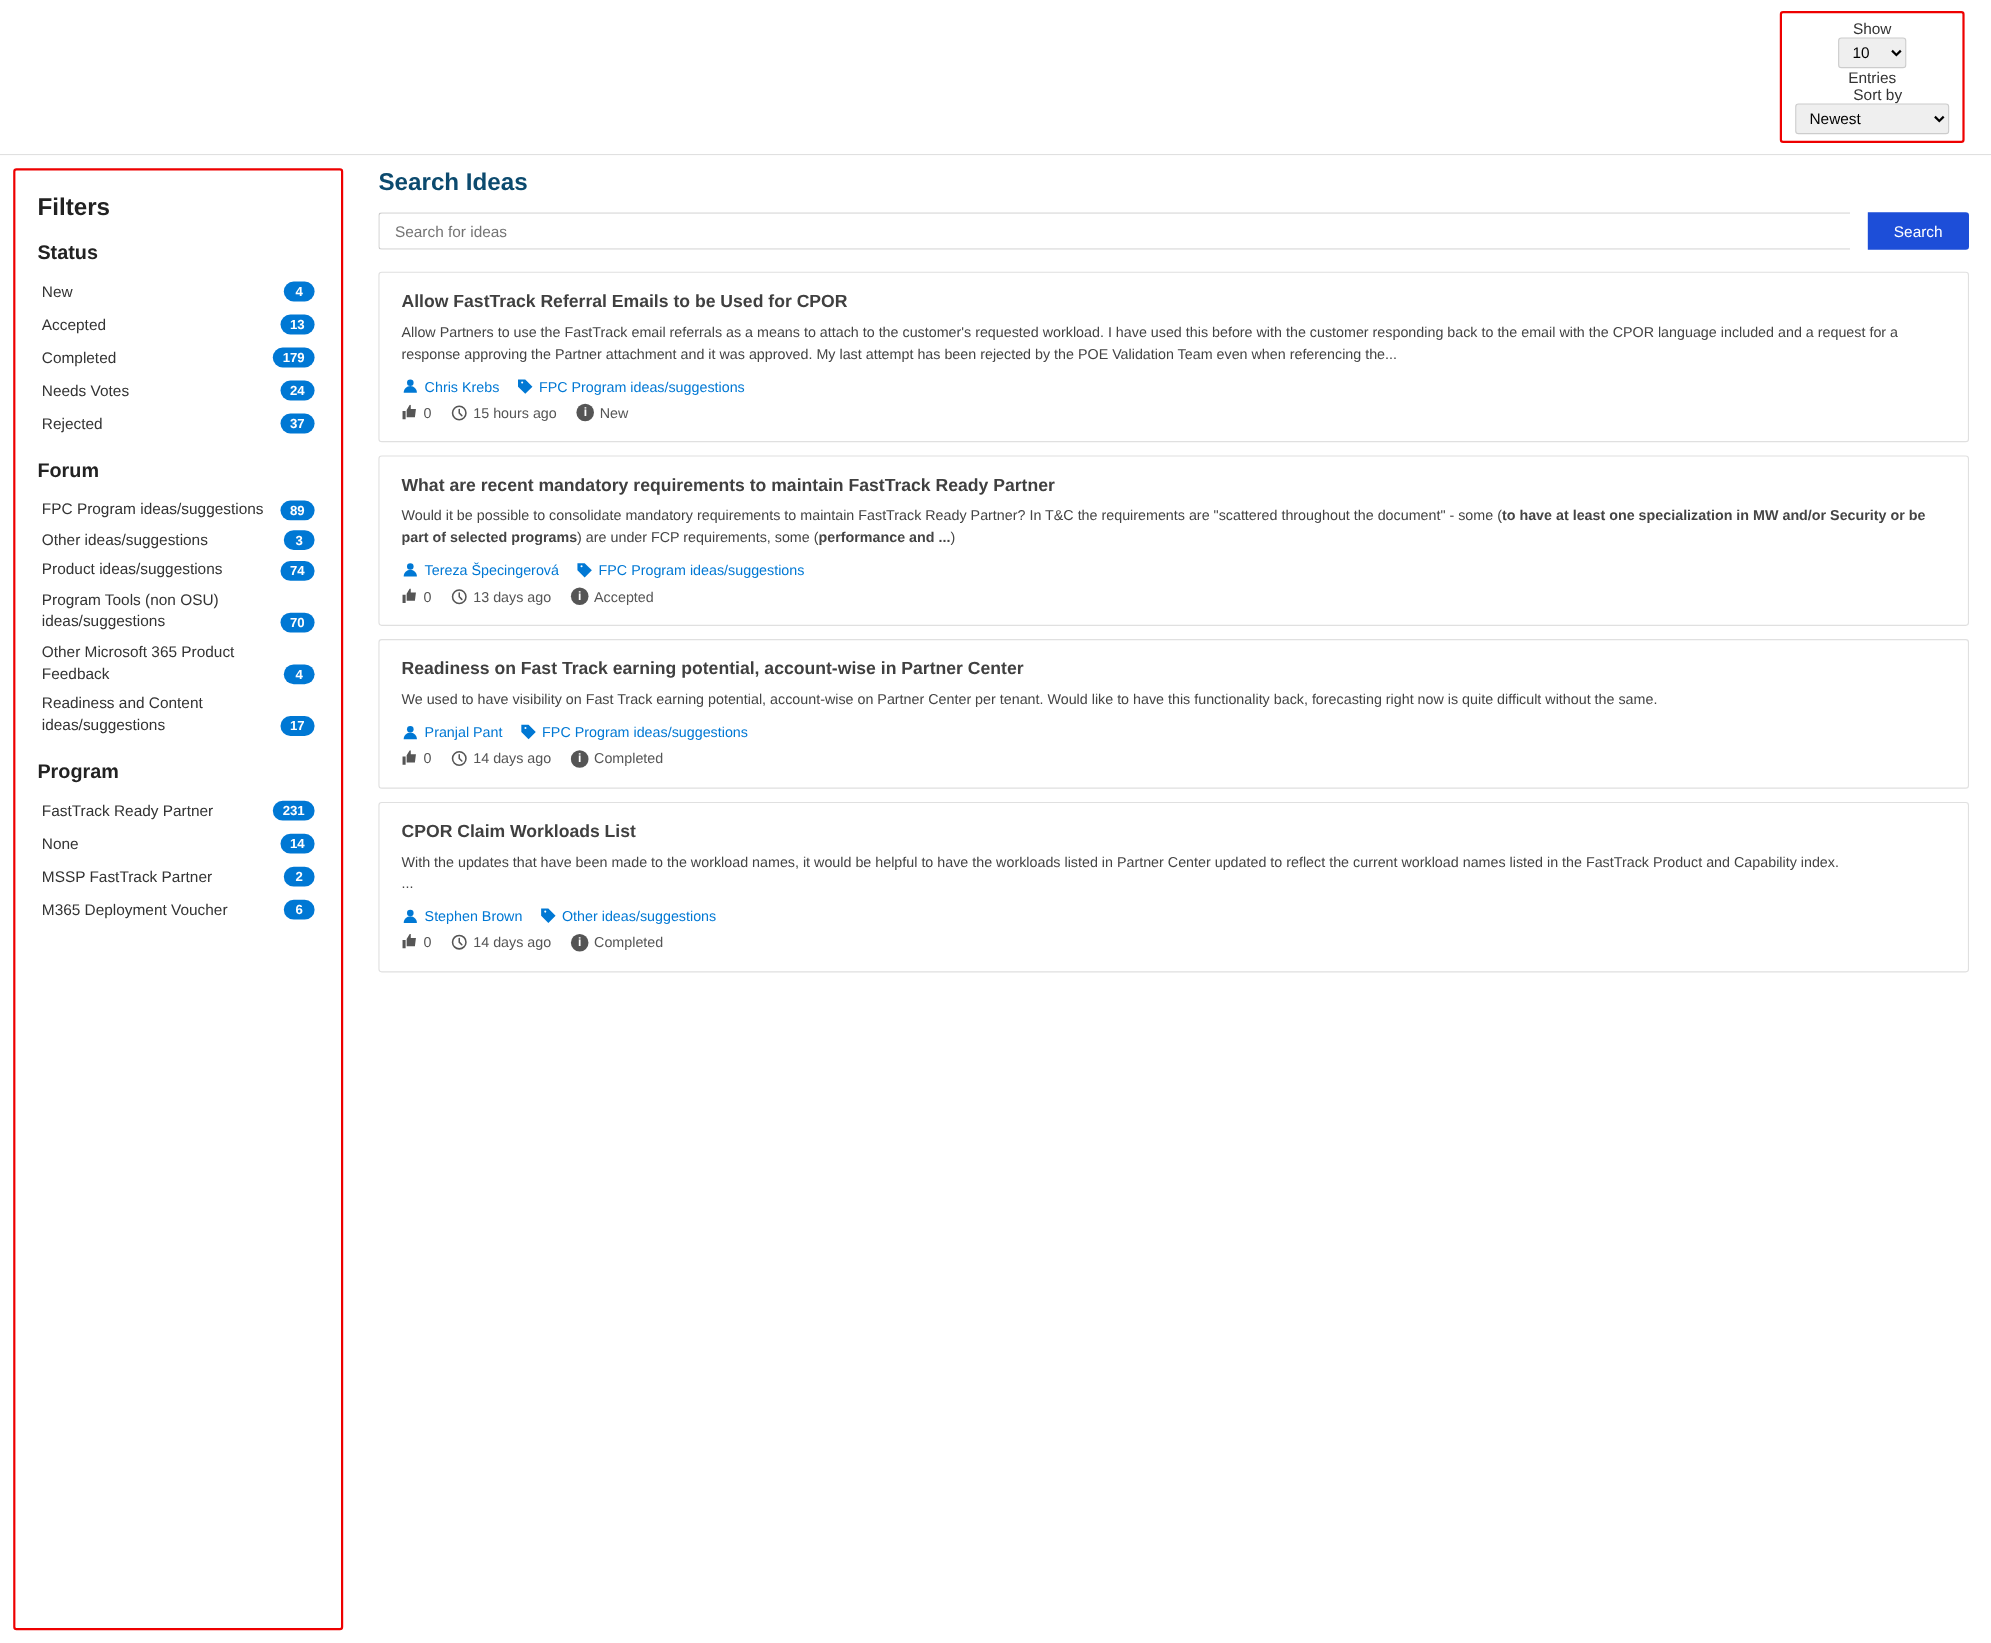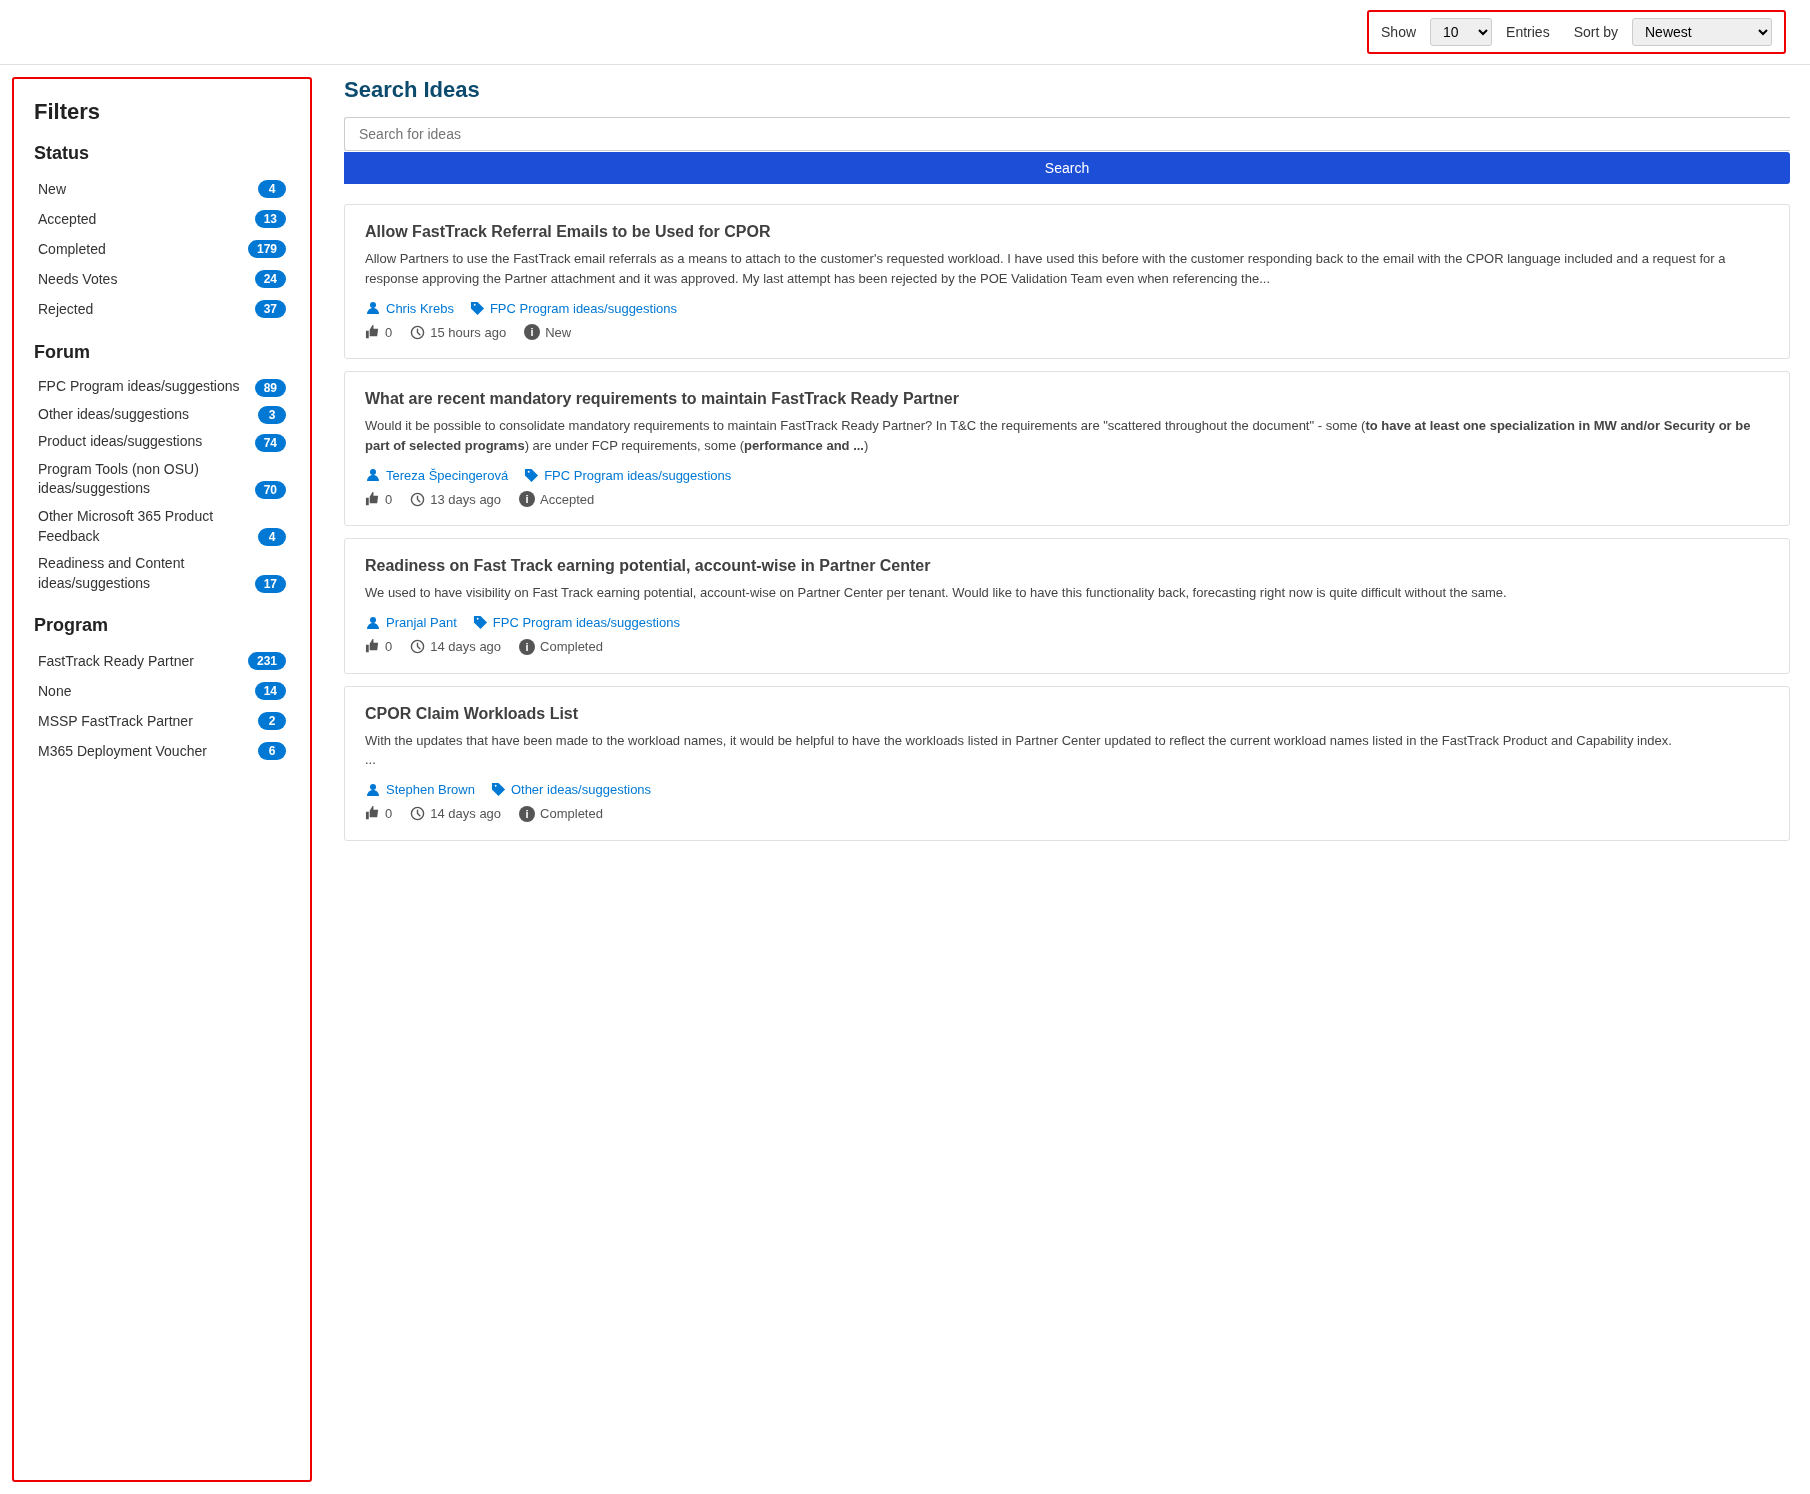--- a/index.html
+++ b/index.html
@@ -20,24 +20,25 @@
     .top-bar select {
       border: 1px solid #ccc;
       padding: 4px 8px;
       border-radius: 3px;
       font-size: 14px;
       cursor: pointer;
     }
     .top-bar-group {
       display: flex;
       align-items: center;
-      gap: 14px;
+      gap: 0;
       border: 2px solid #e00;
       padding: 6px 12px;
       border-radius: 3px;
+      flex-direction: column;
     }
 
     
     .main-layout { display: flex; flex: 1; }
 
     
     .sidebar {
       width: 260px;
       min-width: 300px;
       border: 2px solid #e00;
@@ -72,21 +73,21 @@
     .filter-item-wrap { padding: 4px; cursor: pointer; }
     .filter-item-row { display: flex; align-items: flex-end; justify-content: space-between; gap: 8px; }
     .filter-forum-label { font-size: 14px; color: #333; flex: 1; line-height: 1.4; }
 
     
     .content-area { flex: 1; padding: 12px 20px; }
 
     .content-header { font-size: 22px; font-weight: 600; color: #0c4a6e; margin-bottom: 14px; }
 
     
-    .search-bar { display: flex; gap: 1px; margin-bottom: 20px; flex-direction: column; }
+    .search-bar { display: flex; gap: 16px; margin-bottom: 20px; }
     .search-input {
       flex: 1;
       border: 1px solid #ccc;
       border-right: none;
       padding: 8px 14px;
       font-size: 14px;
       border-radius: 3px 0 0 3px;
       outline: none;
       color: #999;
     }

